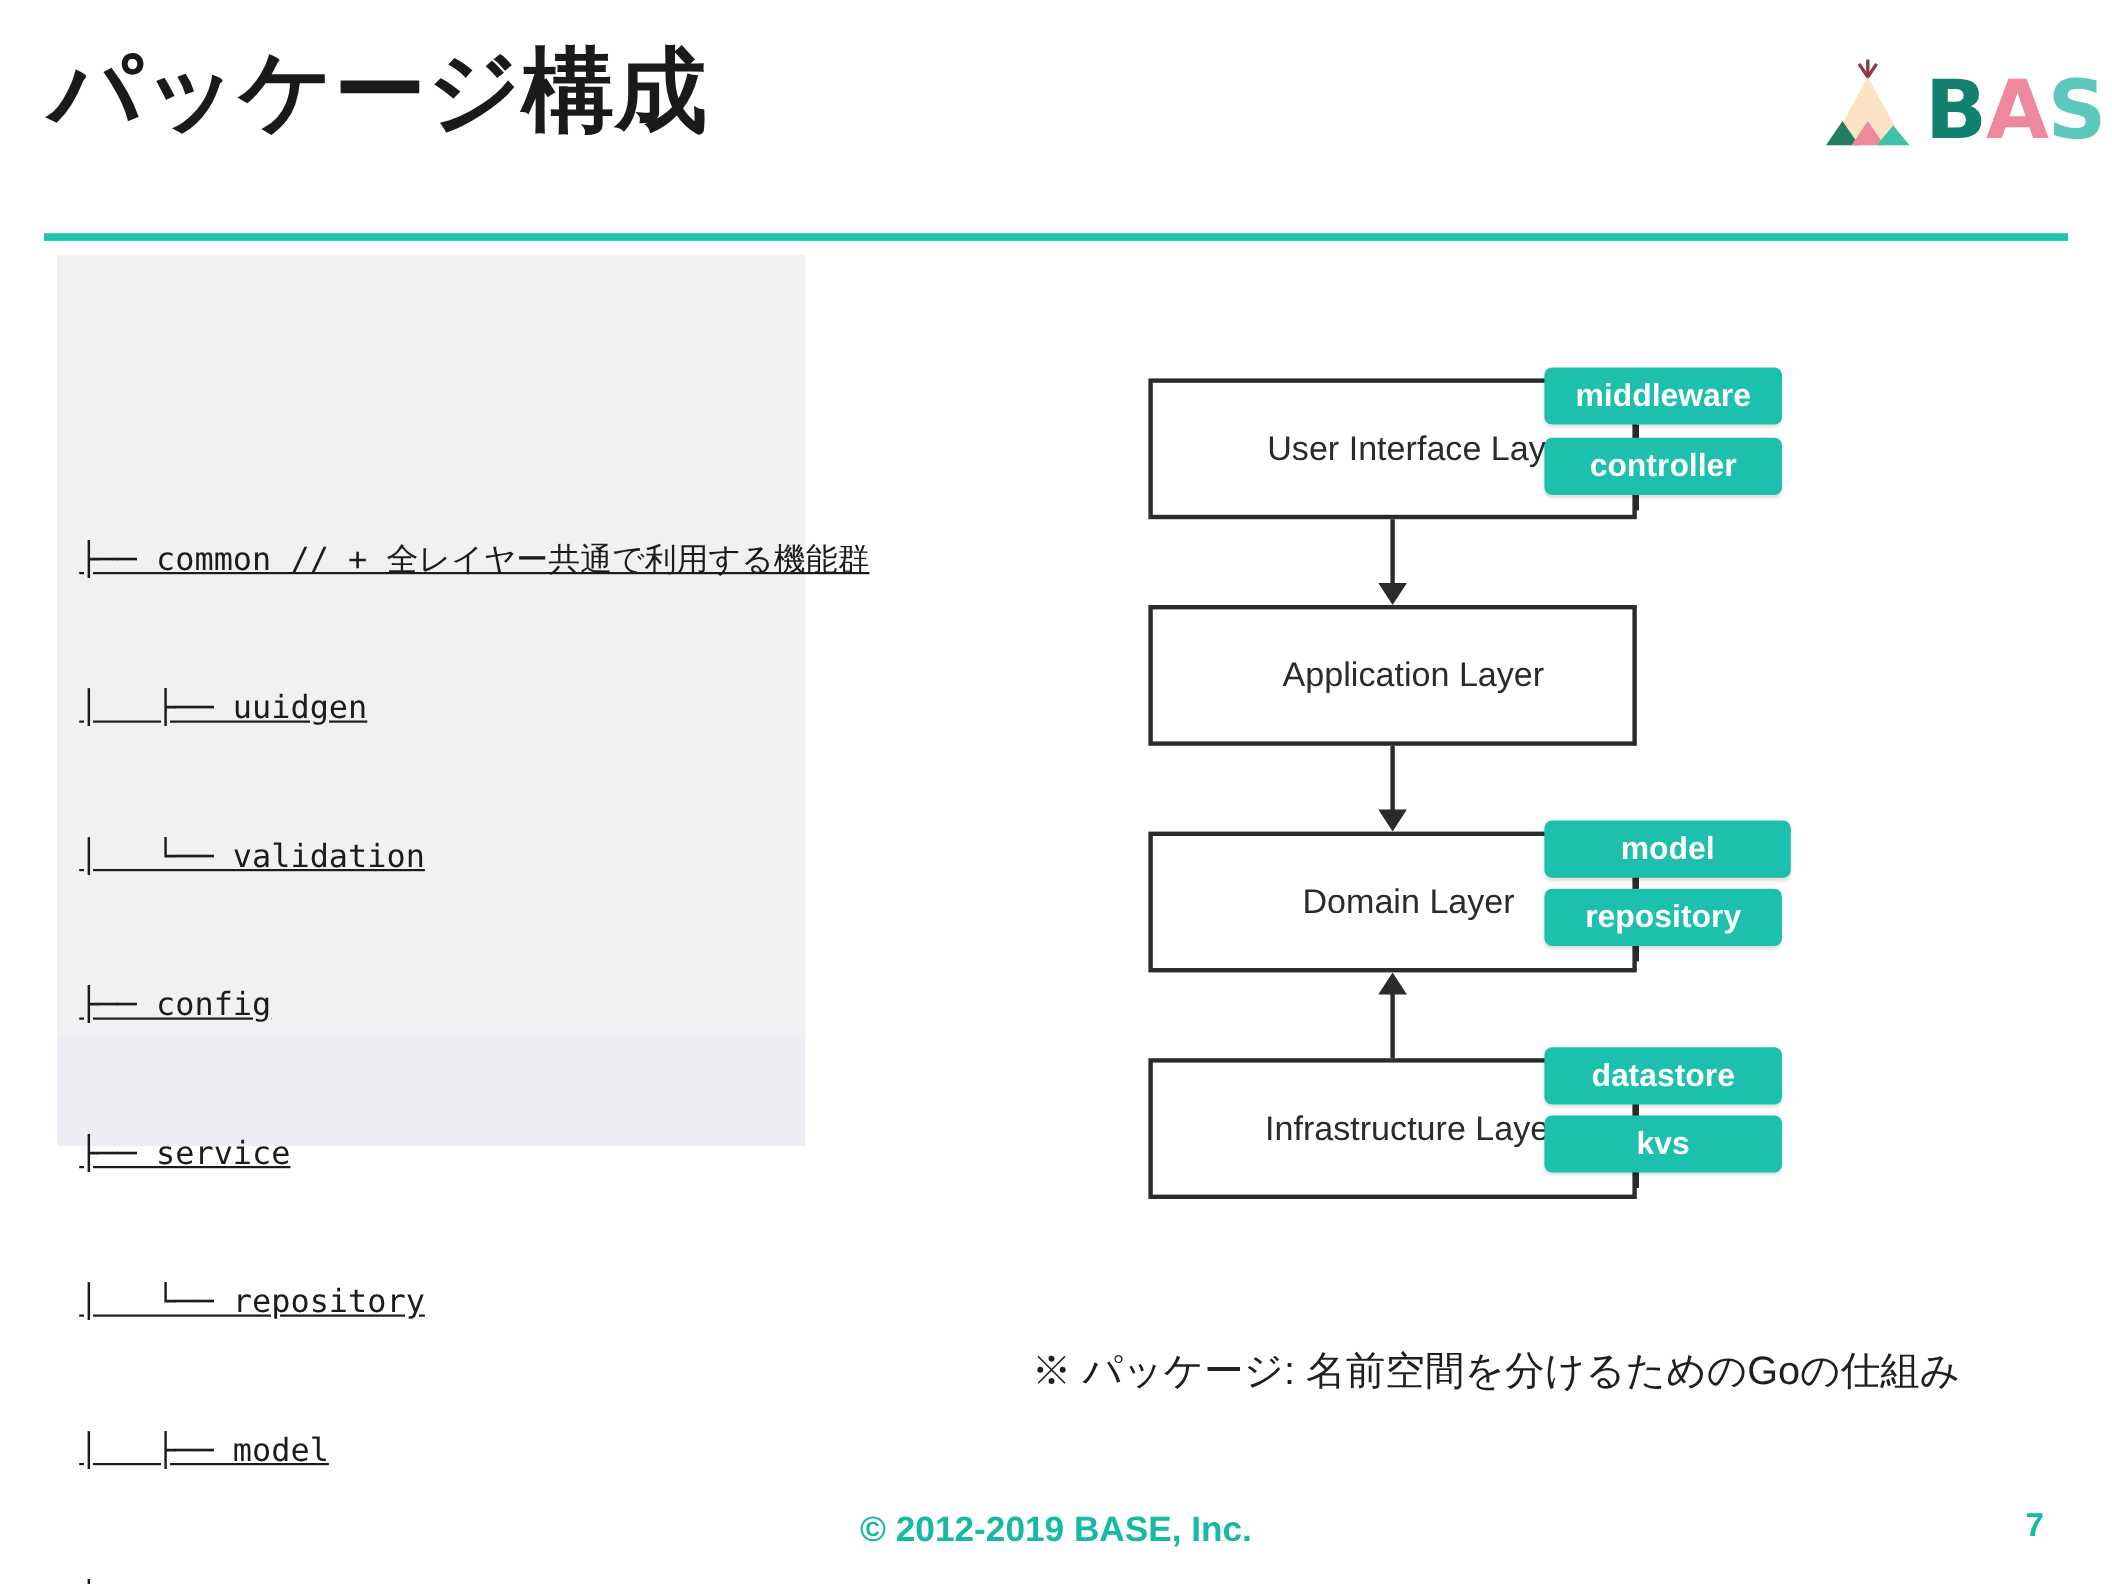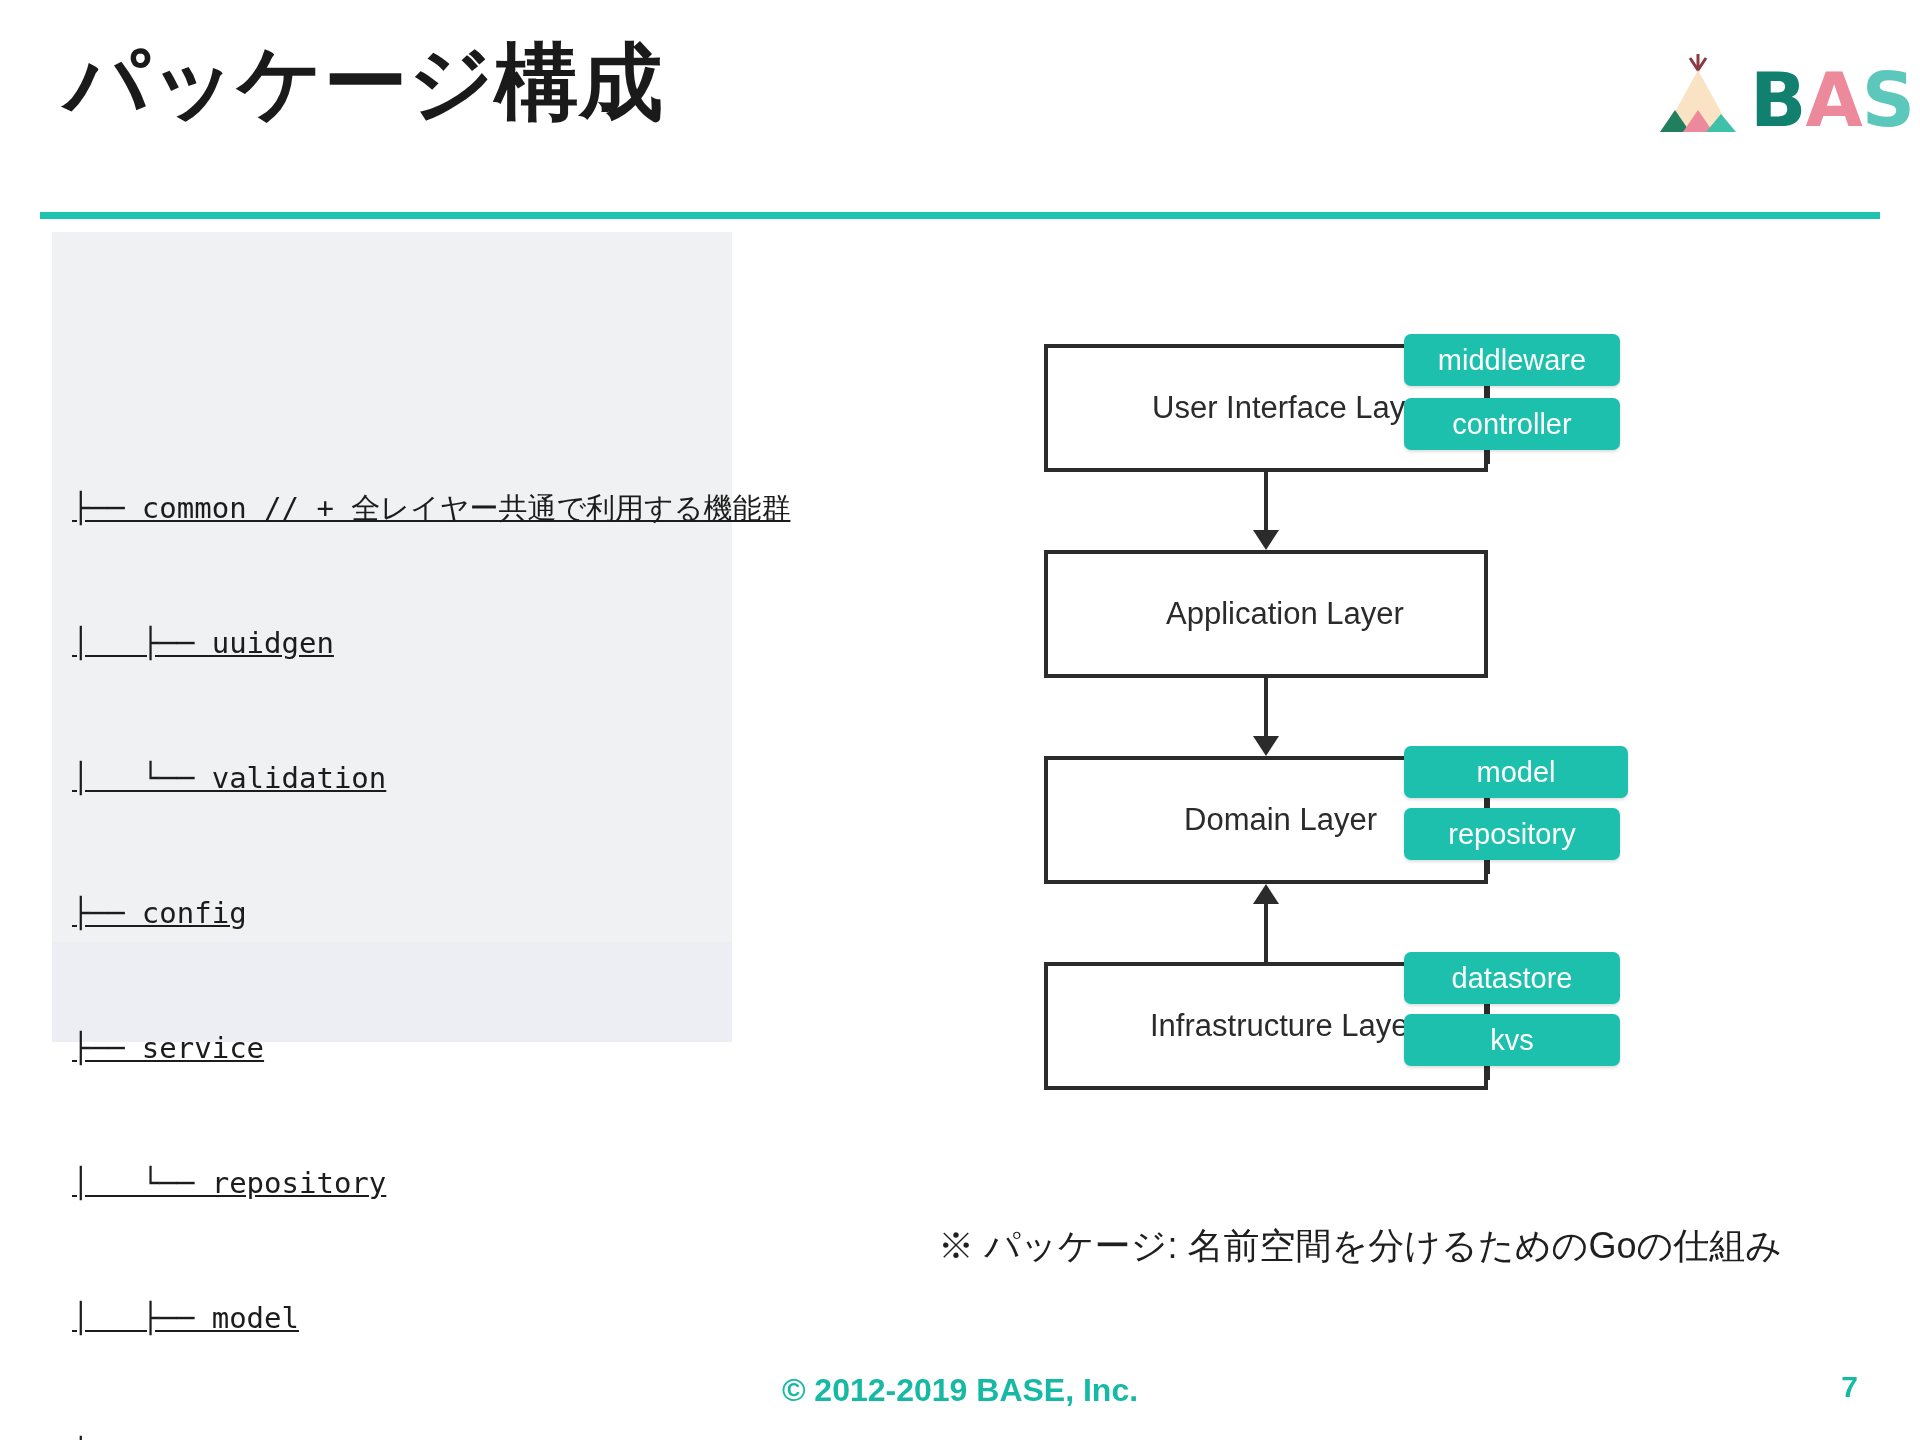--- a/index.html
+++ b/index.html
@@ -19,21 +19,20 @@
   .slide-title {
     position: absolute;
     left: 44px;
     top: 36px;
     font-size: 84px;
     font-weight: 700;
     color: #1a1a1a;
     letter-spacing: 0.5px;
     line-height: 1.1;
     white-space: nowrap;
-    margin-left: 20px;
   }
   .title-rule {
     position: absolute;
     left: 40px;
     top: 212px;
     width: 1840px;
     height: 7px;
     background: #1ec4b0;
   }
 
@@ -117,21 +116,21 @@
     font-weight: 400;
     color: #2b2b2b;
     white-space: nowrap;
     font-family: "Liberation Sans", sans-serif;
   }
   .pill {
     position: absolute;
     background: #1cc0ad;
     color: #ffffff;
     font-size: 29px;
-    font-weight: 400;
+    font-weight: 700;
     border-radius: 7px;
     display: flex;
     align-items: center;
     justify-content: center;
     box-sizing: border-box;
     box-shadow: 0 2px 3px rgba(0,0,0,0.13);
     font-family: "Liberation Sans", sans-serif;
     white-space: nowrap;
   }
   .conn {

